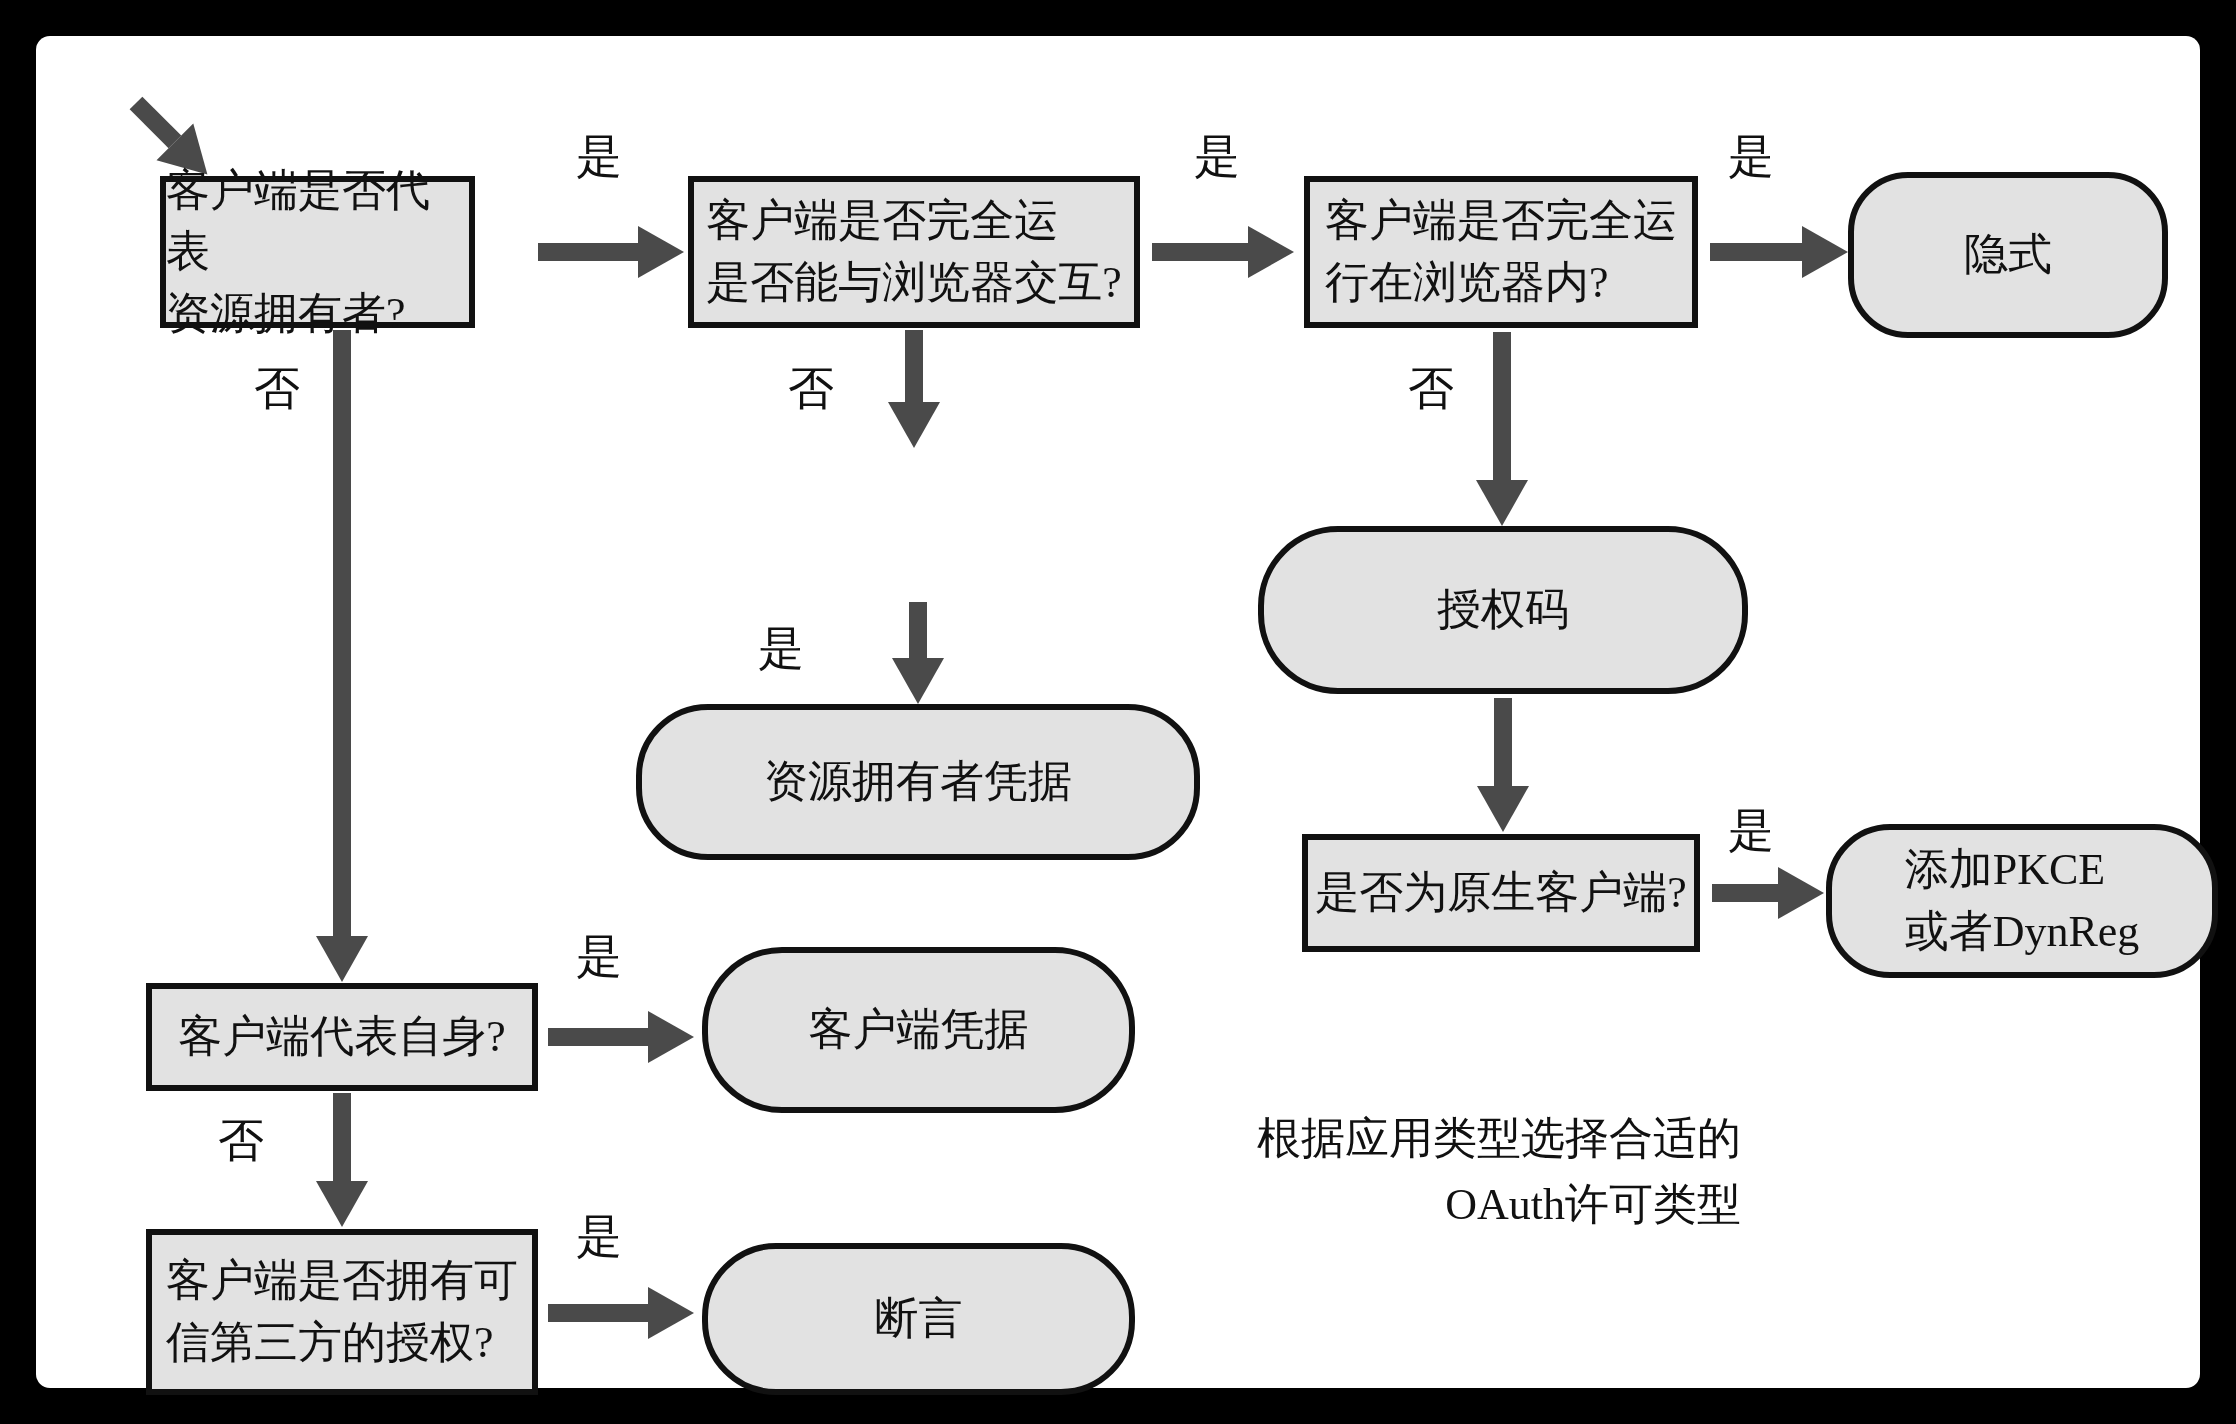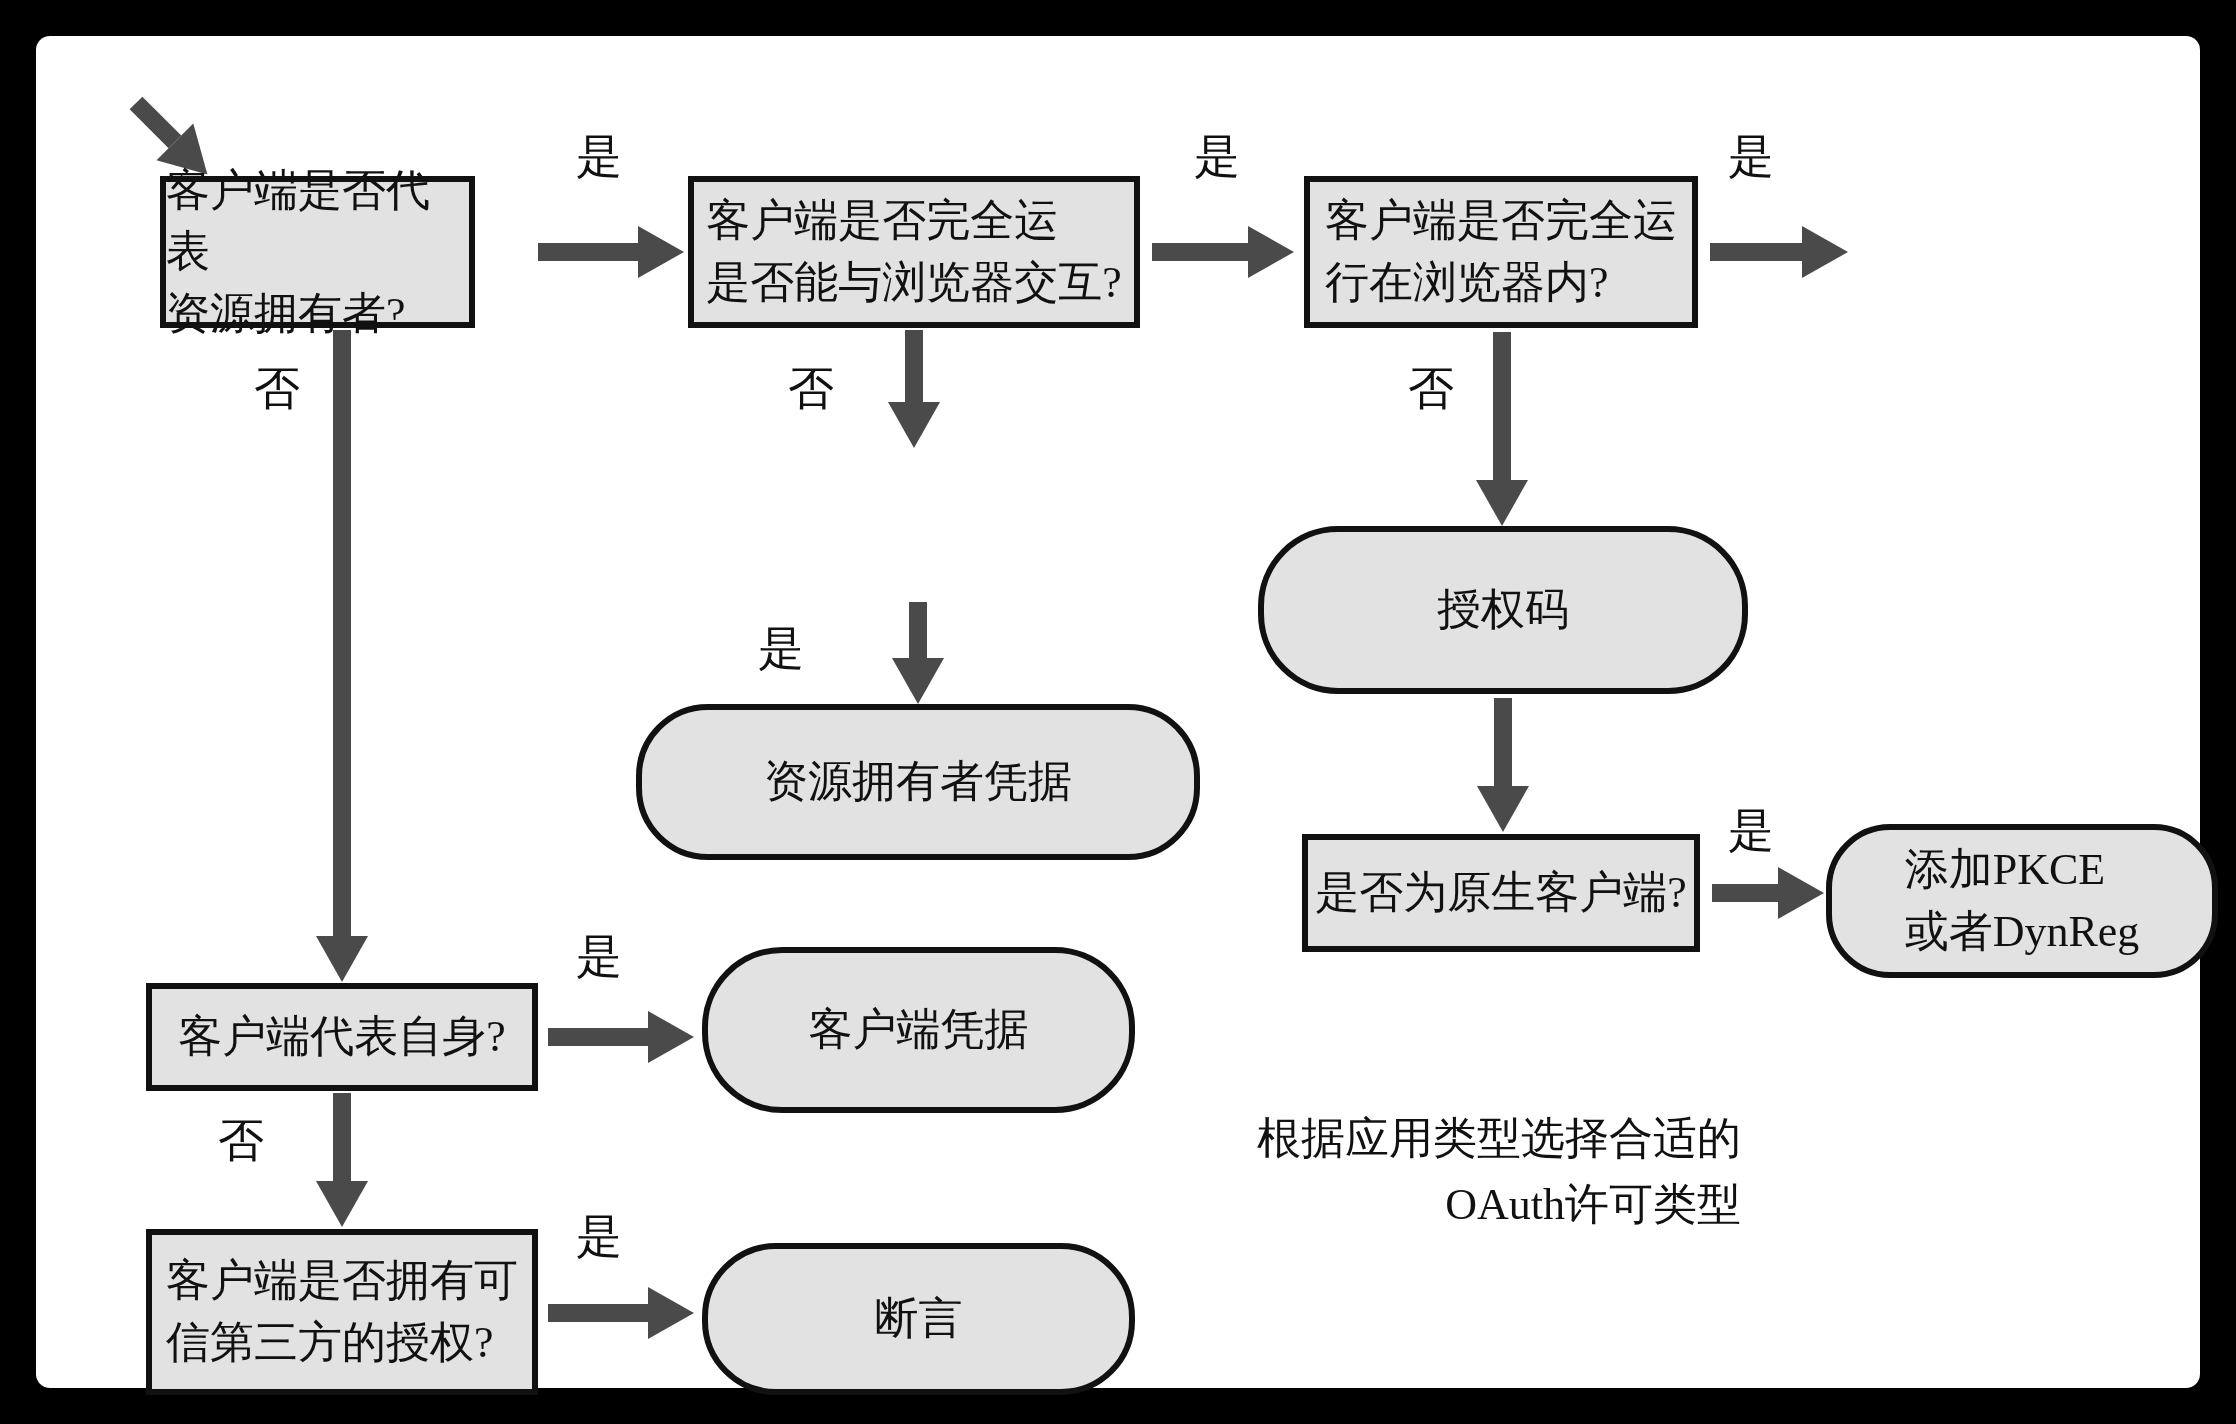--- a/index.html
+++ b/index.html
@@ -70,20 +70,21 @@
 
   <div class="harrow" style="left:1116px;top:207px;width:96px;"></div>
   <div class="edge-label" style="left:1158px;top:98px;">是</div>
 
   <div class="node rect" style="left:1268px;top:140px;width:394px;height:152px;">客户端是否完全运
 行在浏览器内?</div>
 
   <div class="harrow" style="left:1674px;top:207px;width:92px;"></div>
   <div class="edge-label" style="left:1692px;top:98px;">是</div>
 
+  <div class="node oval" style="left:1812px;top:136px;width:320px;height:166px;border-radius:60px;">隐式</div>
 
   <div class="varrow" style="left:869px;top:294px;height:72px;"></div>
   <div class="edge-label" style="left:752px;top:330px;">否</div>
 
 
   <div class="varrow" style="left:873px;top:566px;height:56px;"></div>
   <div class="edge-label" style="left:722px;top:590px;">是</div>
 
   <div class="node oval" style="left:600px;top:668px;width:564px;height:156px;border-radius:72px;">资源拥有者凭据</div>
 

